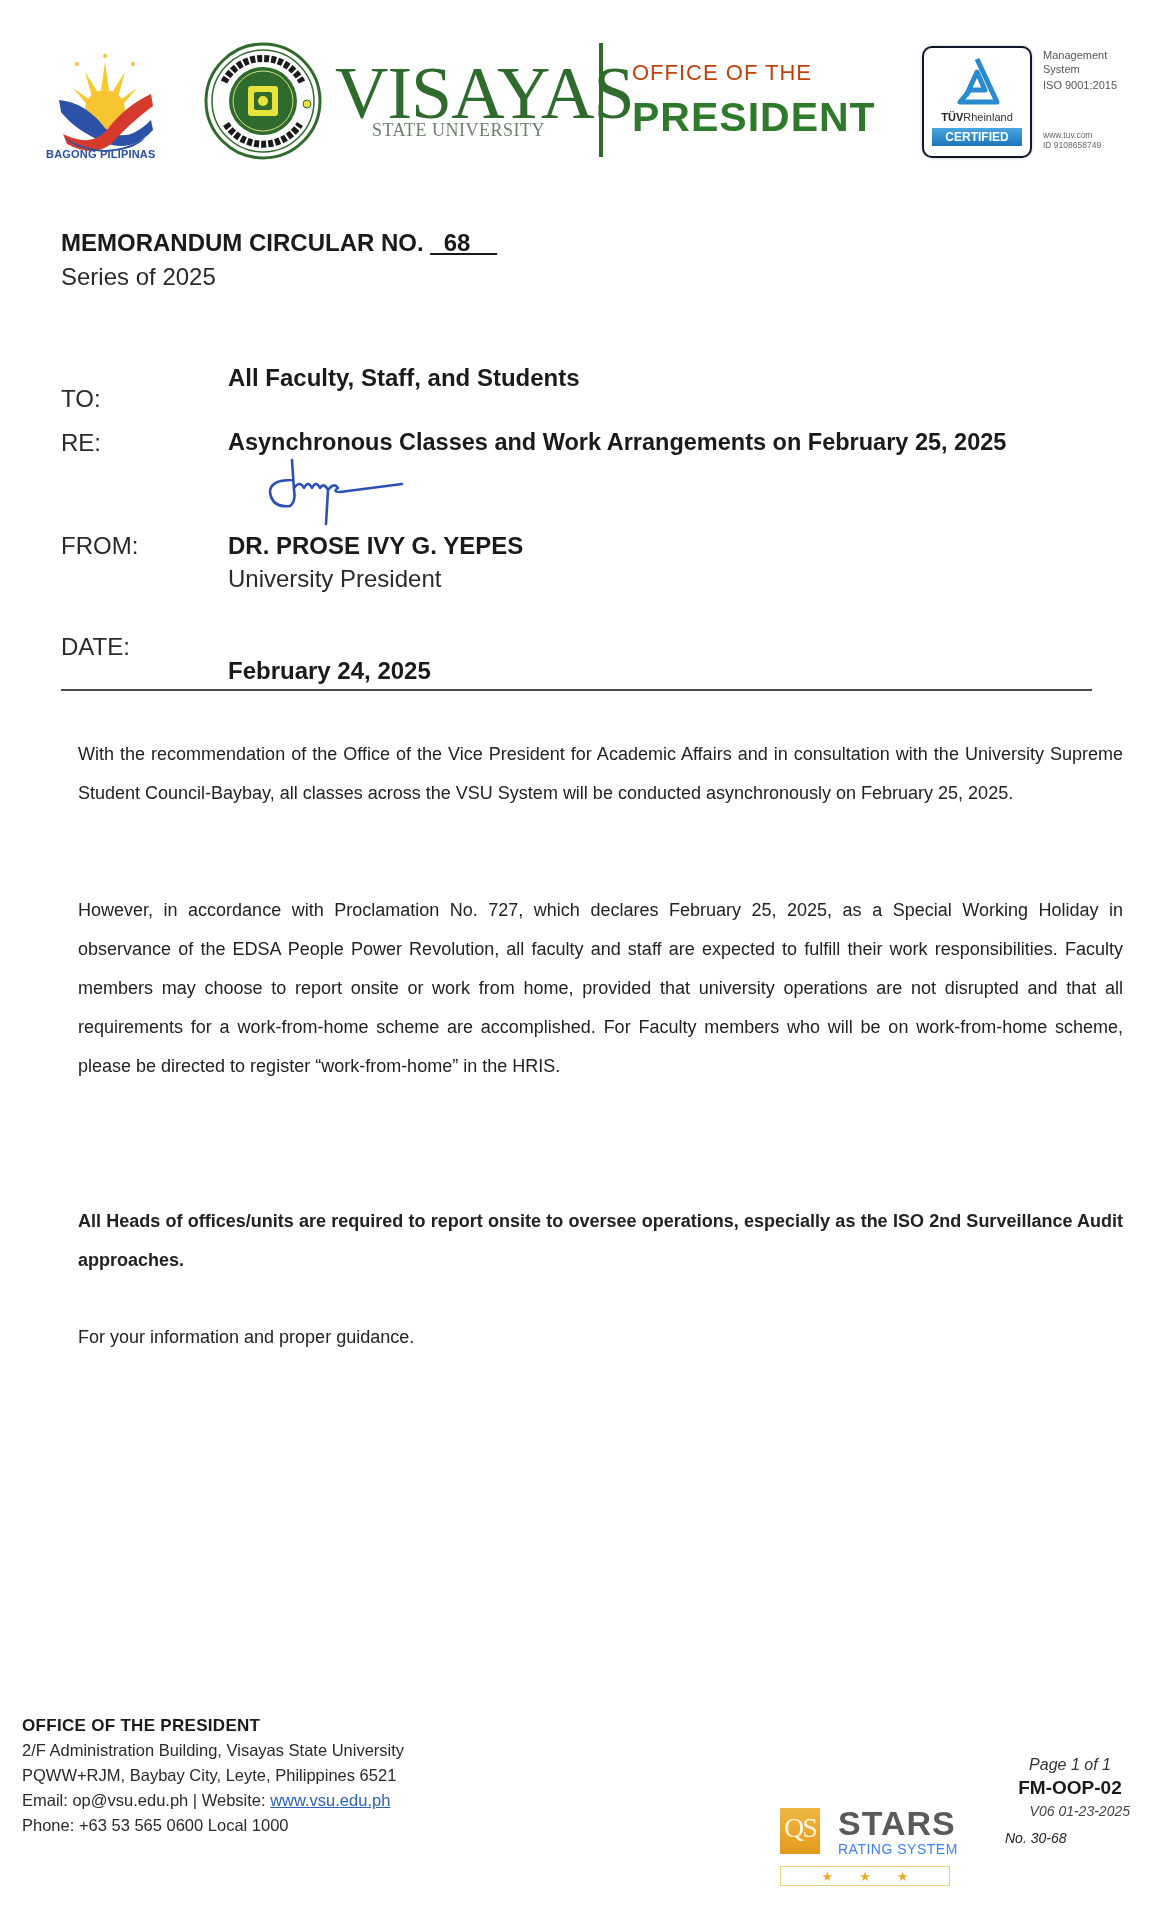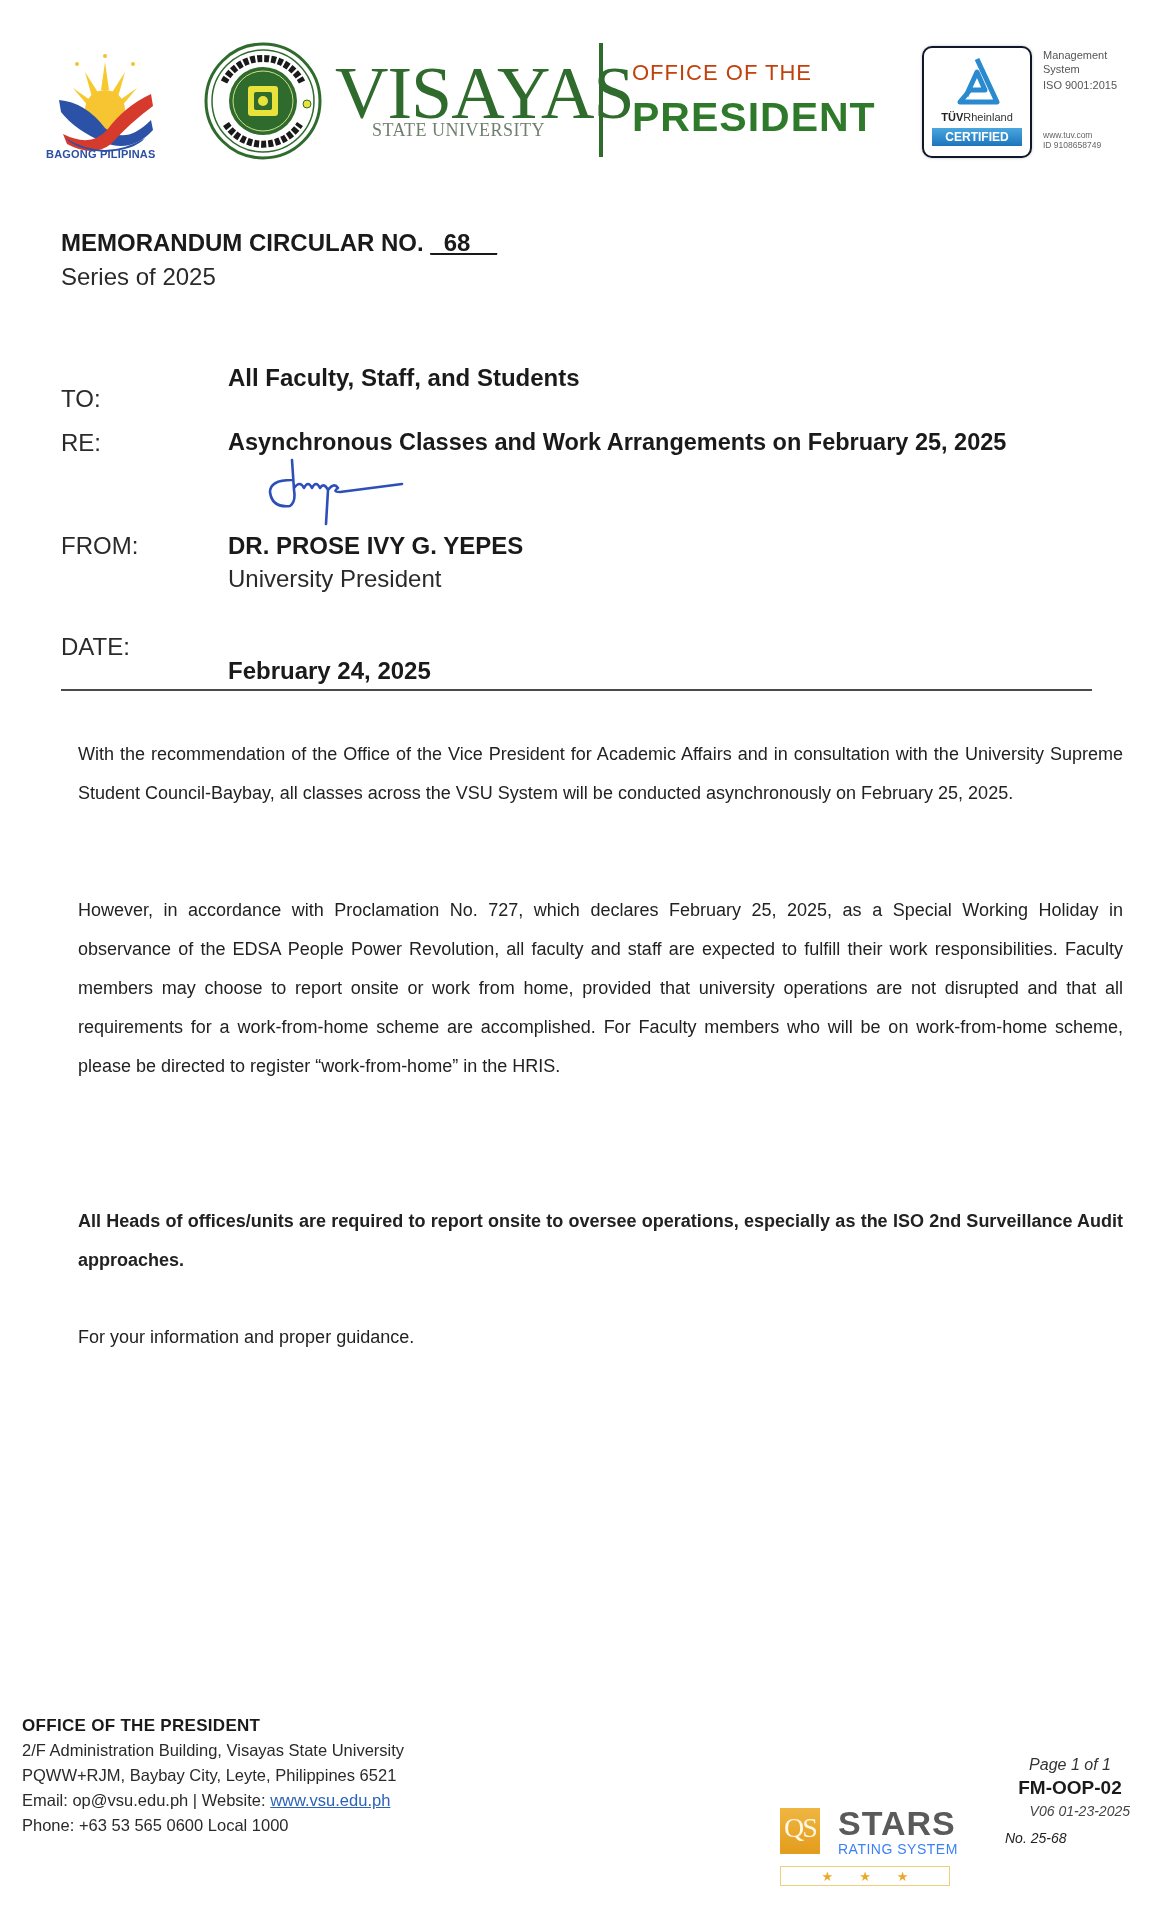--- a/index.html
+++ b/index.html
@@ -160,13 +160,13 @@
   <div class="abs qs-bar" id="qs-bar">
       <span>★</span>
       <span>★</span>
       <span>★</span>
     </div>
 </div>
 
 <div class="abs doc-page">Page 1 of 1</div>
 <div class="abs doc-form">FM-OOP-02</div>
 <div class="abs doc-ver">V06 01-23-2025</div>
-<div class="abs doc-no">No.  25-68</div>
+<div class="abs doc-no">No.  30-68</div>
 
 </body></html>

